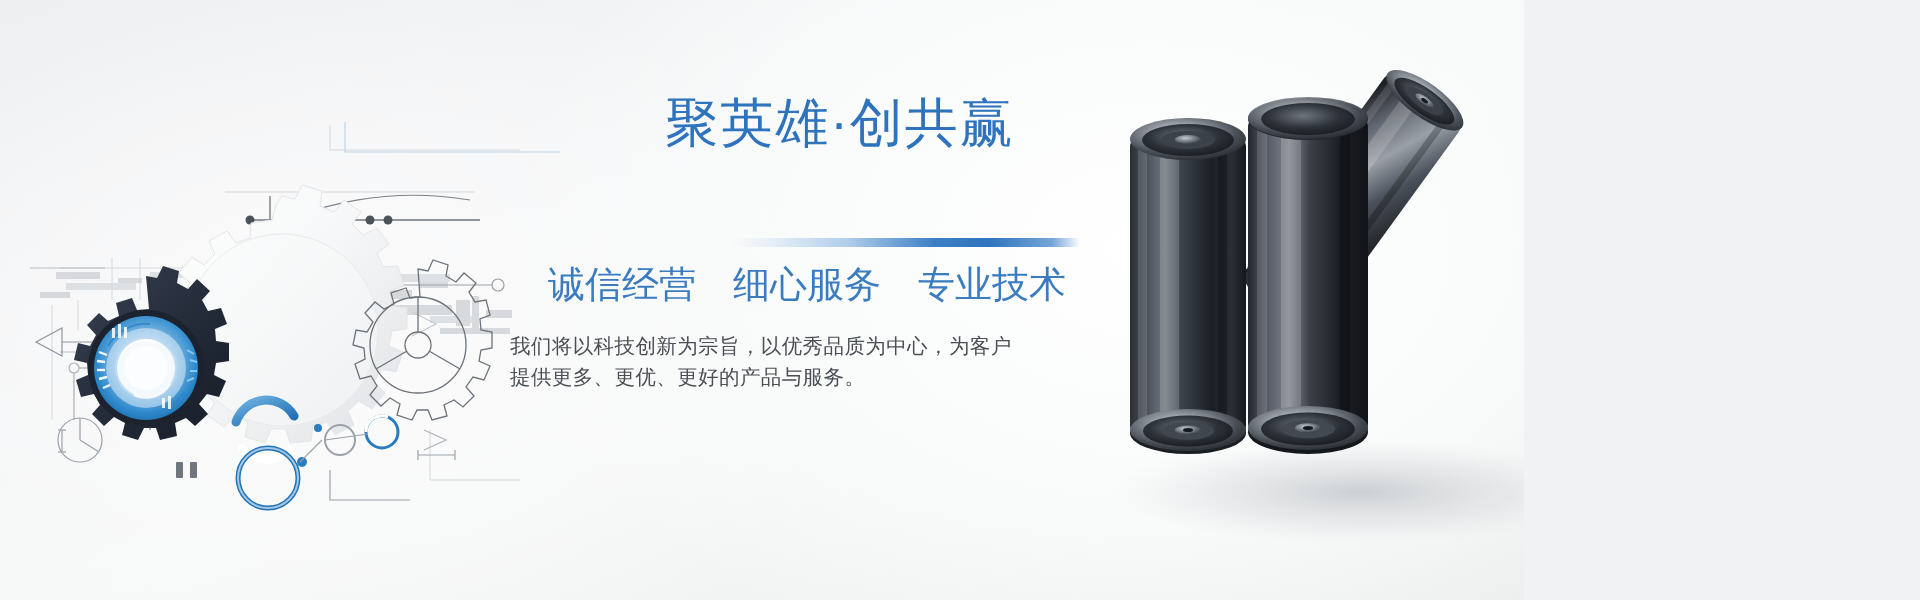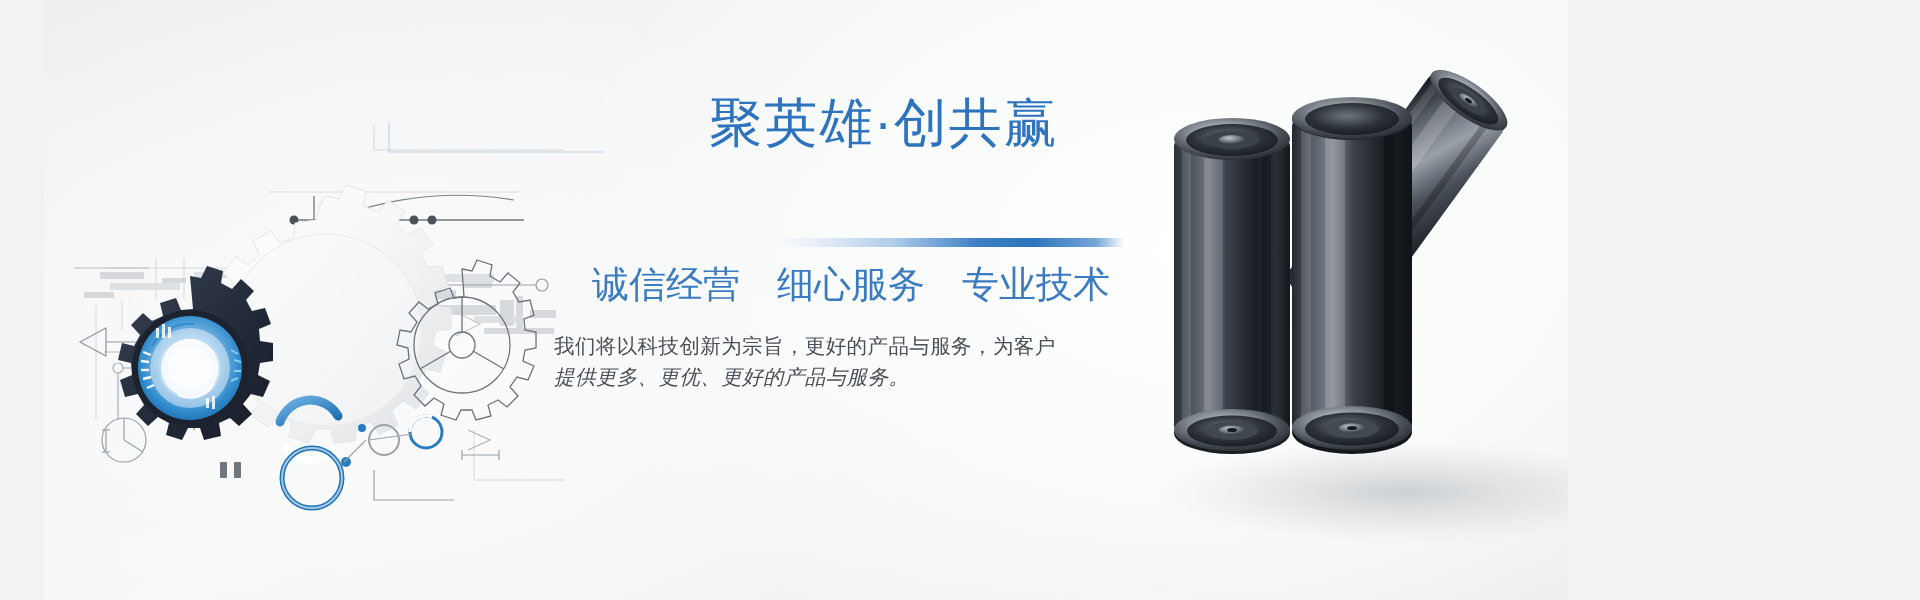--- a/index.html
+++ b/index.html
@@ -8,21 +8,20 @@
     width:1920px;height:600px;overflow:hidden;
     font-family:"Liberation Sans","DejaVu Sans",sans-serif;
     background:#f1f2f3;
   }
   #banner{
     position:relative;width:1524px;height:600px;overflow:hidden;
     background:
       radial-gradient(ellipse 900px 620px at 1150px 250px, #ffffff 0%, #fafbfb 38%, rgba(244,245,246,0) 72%),
       radial-gradient(ellipse 760px 520px at 330px 330px, #fbfbfc 0%, rgba(240,241,242,0) 70%),
       linear-gradient(160deg,#eeeff0 0%,#f4f5f6 30%,#f7f8f8 55%,#eceded 100%);
-    margin-left: 44px;
   }
 
   
   .art{position:absolute;left:0;top:0;width:560px;height:600px;}
   .art svg{display:block;}
 
   
   .copy{
     position:absolute;left:500px;top:96px;width:580px;height:300px;
   }
@@ -51,21 +50,21 @@
     padding-left:48px;box-sizing:border-box;
     font-weight:400;
   }
   .para{
     position:absolute;left:10px;top:234px;width:560px;
     font-size:20.5px;line-height:31px;color:#4a4f55;
     letter-spacing:.4px;
     font-weight:400;
   }
   .para span{display:block;}
-  .para .l2{padding-left:0;font-style:italic;}
+  .para .l2{padding-left:0;}
 
   
   .product{position:absolute;left:1090px;top:40px;width:560px;height:520px;}
   .product svg{display:block;}
 </style>
 </head>
 <body>
 
 <div id="banner">
 
@@ -282,21 +281,21 @@
         <path d="M455 450 L455 460"></path>
       </g>
     </svg>
   </div>
 
   <div class="copy">
     <h1 class="title">聚英雄·创共赢</h1>
     <div class="divider"></div>
     <div class="subtitle">诚信经营　细心服务　专业技术</div>
     <div class="para">
-      <span class="l1">我们将以科技创新为宗旨，更好的产品与服务，为客户</span>
+      <span class="l1">我们将以科技创新为宗旨，以优秀品质为中心，为客户</span>
       <span class="l2">提供更多、更优、更好的产品与服务。</span>
     </div>
   </div>
 
   <div class="product">
     <svg width="560" height="520" viewBox="0 0 560 520" xmlns="http://www.w3.org/2000/svg">
       <defs>
         <linearGradient id="bodyA" x1="0" y1="0" x2="1" y2="0">
           <stop offset="0%" stop-color="#2b2f36"></stop>
           <stop offset="14%" stop-color="#4b515b"></stop>

